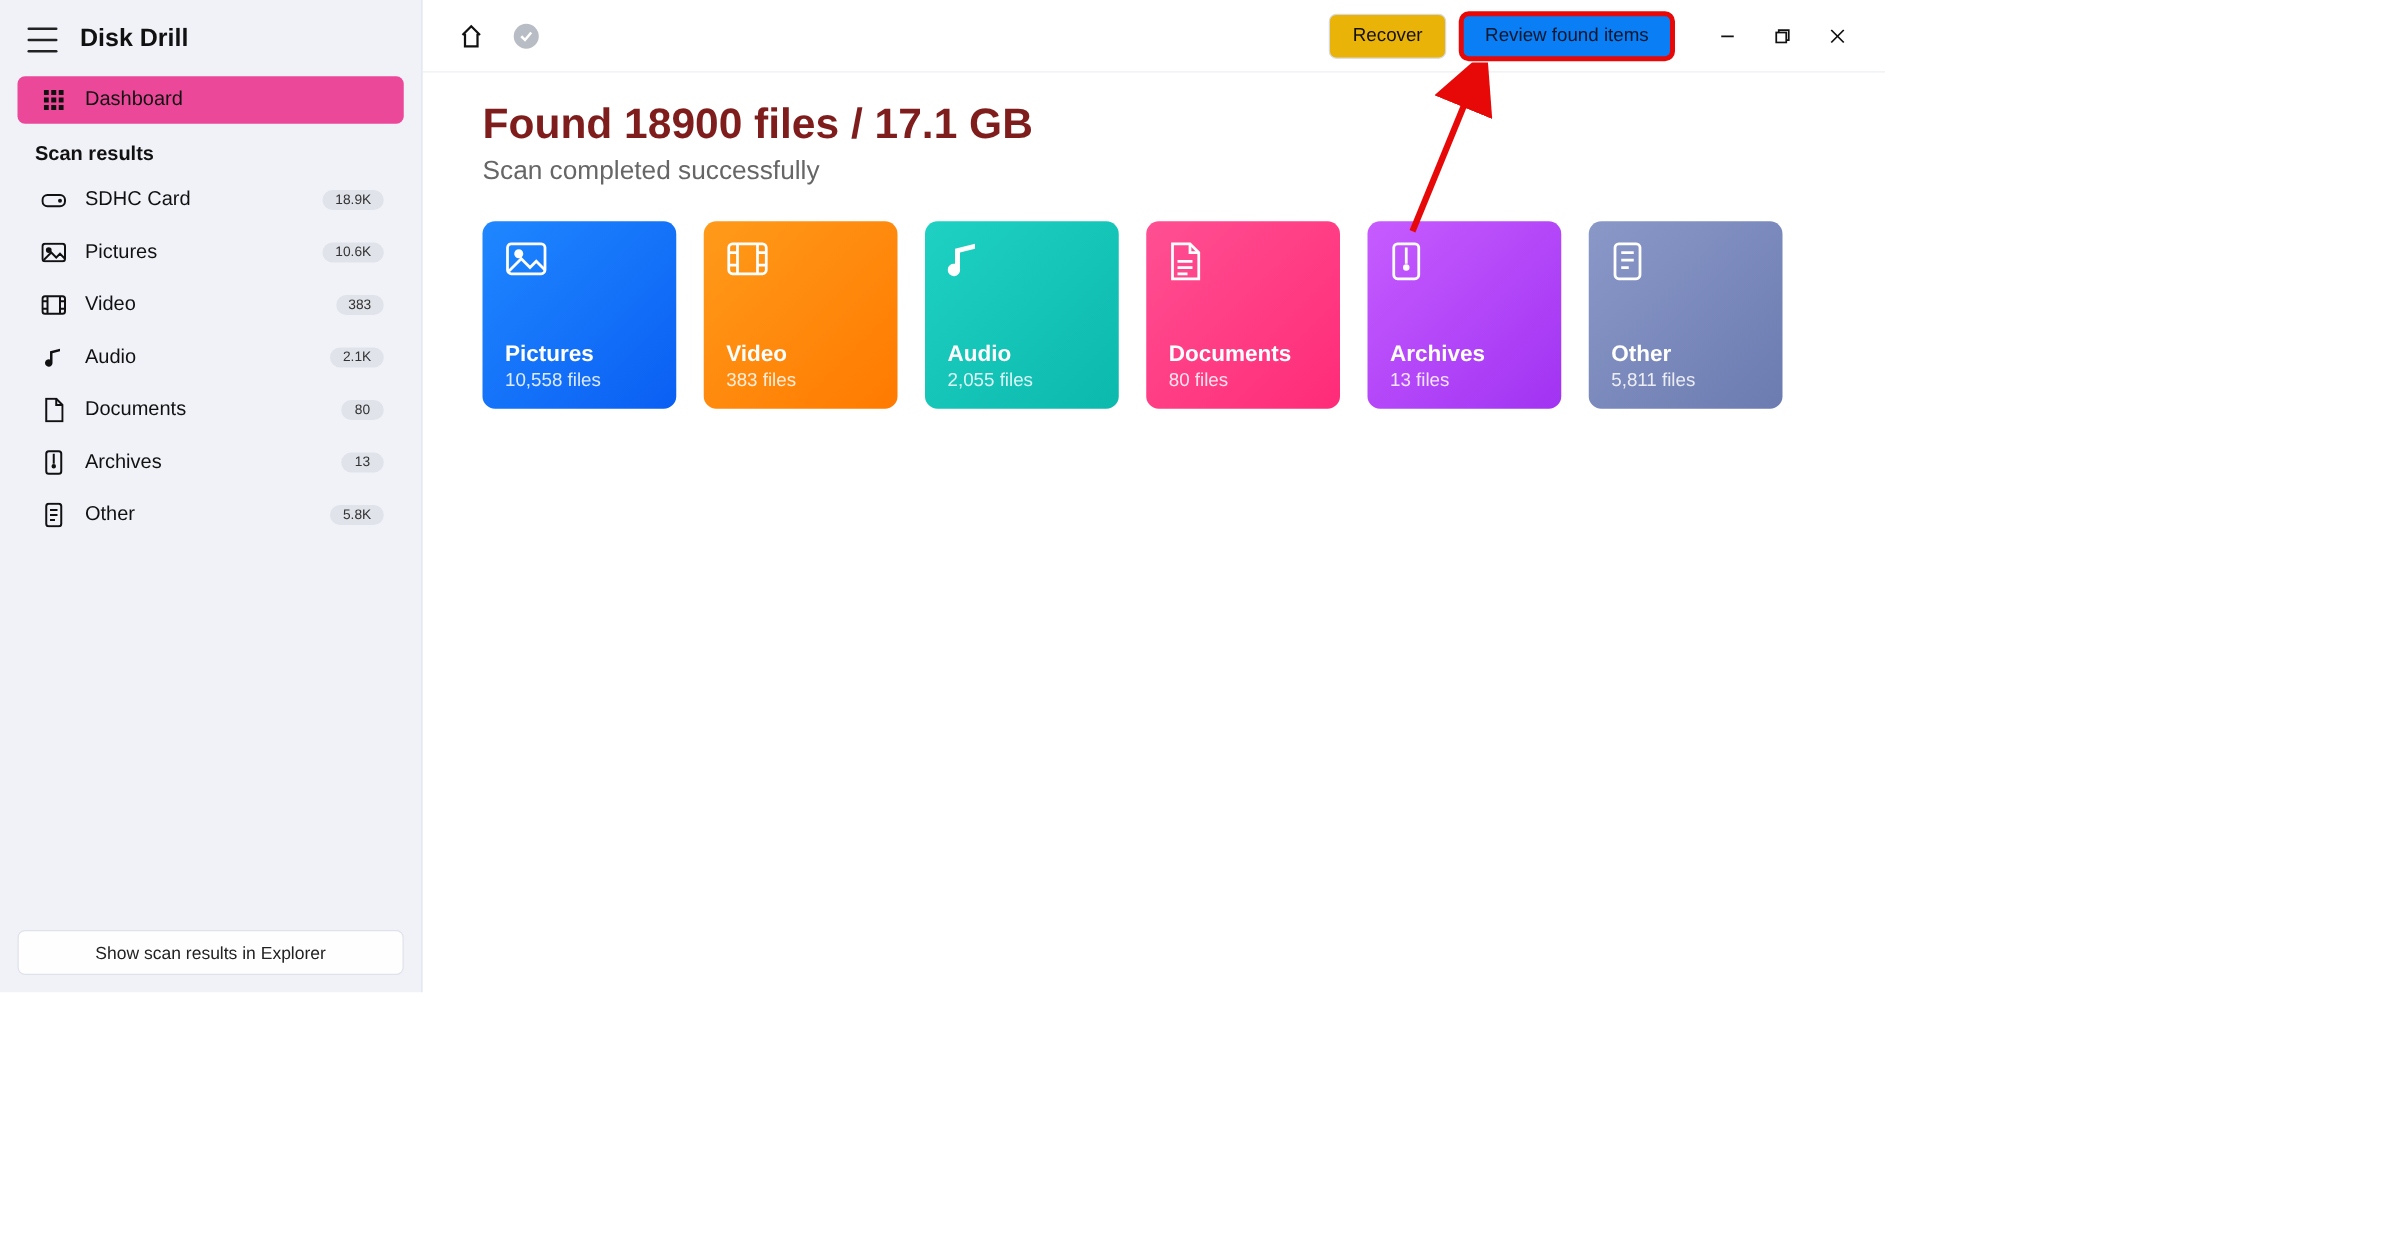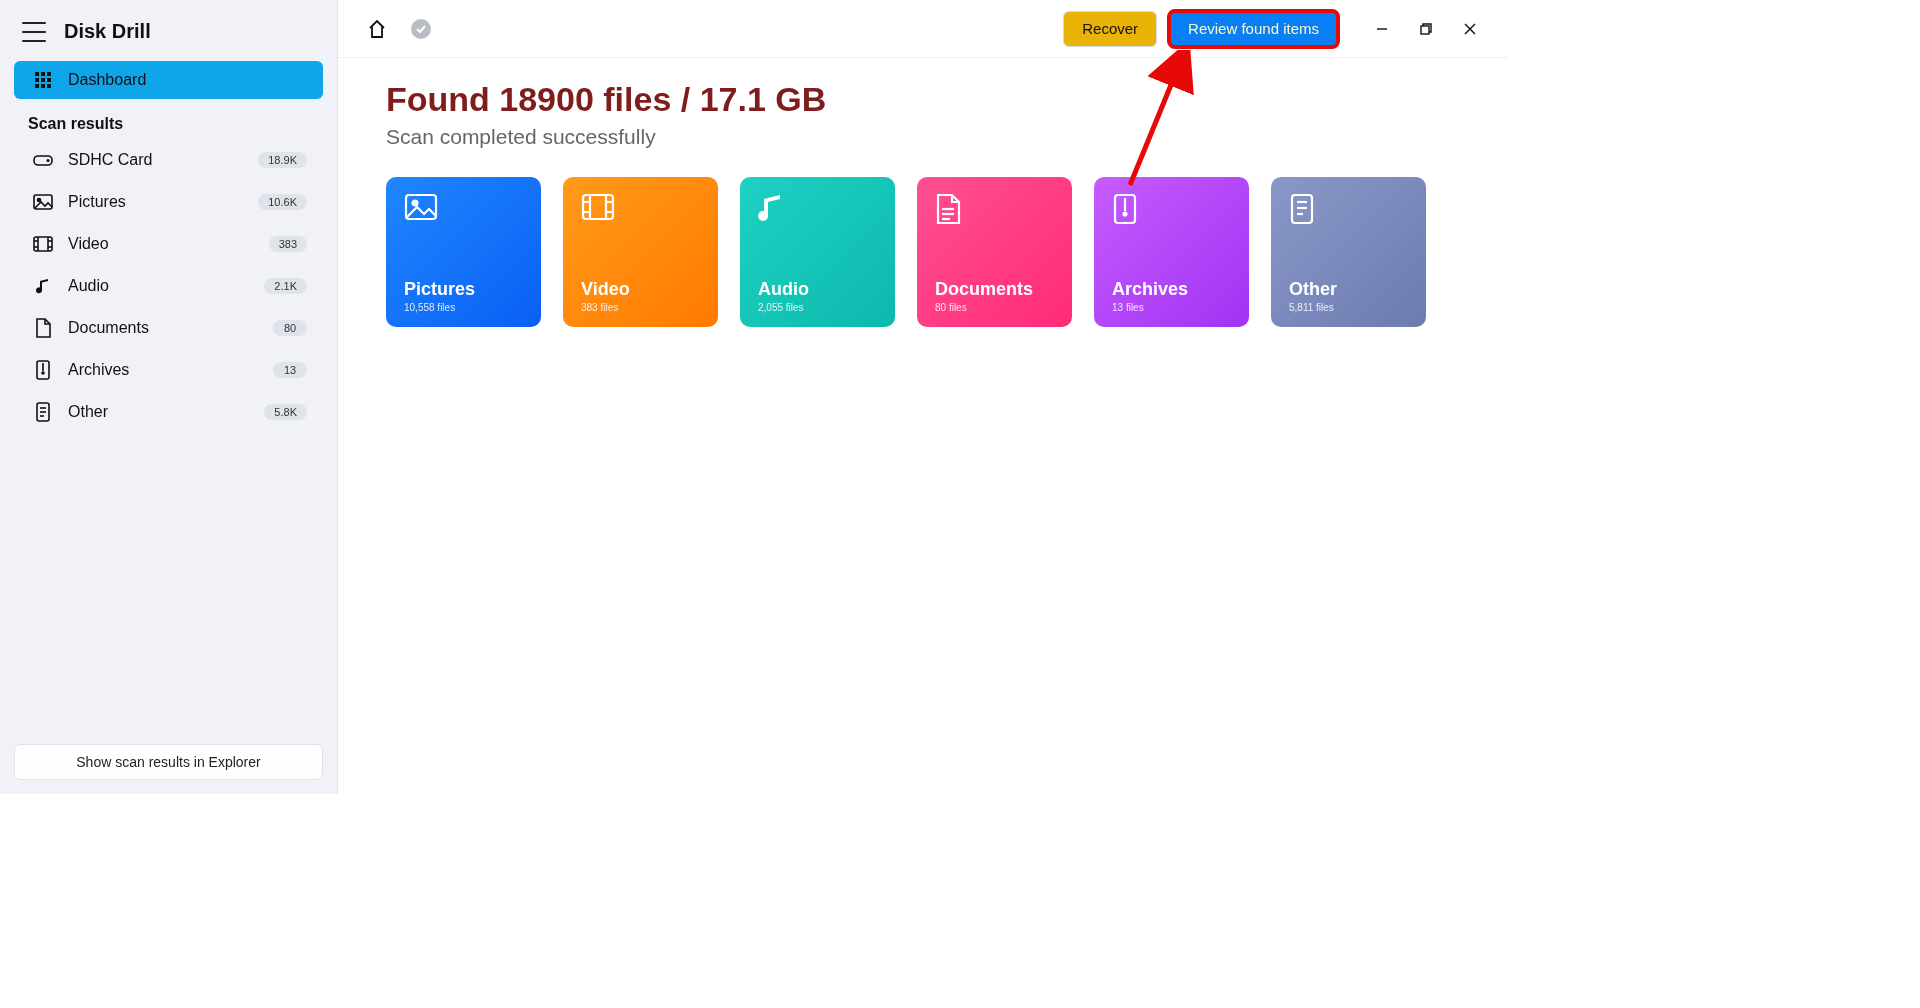--- a/index.html
+++ b/index.html
@@ -32,21 +32,21 @@
   }
   .hamburger span { height: 2px; background: #222; border-radius: 1px; }
   .app-title { font-size: 20px; font-weight: 600; color: #111; }
 
   .nav-item {
     display: flex; align-items: center;
     height: 38px; margin: 2px 14px; padding: 0 16px 0 18px;
     border-radius: 6px; cursor: pointer;
     font-size: 16px; color: #111;
   }
-  .nav-item.active { background: #0ea5e9; }
+  .nav-item.active { background: #ec4899; }
   .nav-item .icon-slot { width: 22px; height: 22px; margin-right: 14px; display:flex; align-items:center; justify-content:center;}
   .nav-item .label { flex: 1; }
   .nav-item .badge {
     background: #e0e3ea; color: #333;
     border-radius: 12px; padding: 2px 10px;
     font-size: 11px; font-weight: 500;
     min-width: 34px; text-align: center;
   }
 
   .section-title {
@@ -79,39 +79,39 @@
     width: 20px; height: 20px; border-radius: 50%; background: #b8bcc4;
     display:flex; align-items:center; justify-content:center;
   }
   .toolbar-spacer { flex: 1; }
   .btn {
     height: 36px; padding: 0 18px;
     border-radius: 6px; font-size: 15px; cursor: pointer;
     border: 1px solid transparent;
   }
   .btn-secondary { background: #eab308; border-color: #d6d9e0; color: #111; margin-right: 12px;}
-  .btn-primary { background: #0a7ef5; color: #fef9c3; font-weight: 500; }
+  .btn-primary { background: #0a7ef5; color: #0f172a; font-weight: 500; }
   .btn-primary.highlight { outline: 4px solid #e70808; outline-offset: -2px; }
   .window-controls { display: flex; margin-left: 22px; }
   .window-controls .wbtn { width: 44px; height: 30px; display:flex; align-items:center; justify-content:center; cursor:pointer;}
   .wbtn svg { stroke: #111; }
 
   .content { padding: 22px 0 0 48px; }
   .headline { font-size: 34px; font-weight: 700; color: #7f1d1d; }
   .subtext { font-size: 21px; color: #666; margin-top: 6px; }
 
   .cards { display:flex; gap: 22px; margin-top: 28px; }
   .card {
     width: 155px; height: 150px; border-radius: 10px;
     padding: 16px 16px 14px 18px; color: #fff;
     display:flex; flex-direction:column; cursor:pointer;
   }
   .card .cicon { height: 36px; margin-bottom: auto; }
   .card .ctitle { font-size: 18px; font-weight: 600; }
-  .card .csub { font-size: 10px; opacity: 0.85; margin-top: 2px;}
+  .card .csub { font-size: 15px; opacity: 0.85; margin-top: 2px;}
   .card-pictures { background: linear-gradient(135deg,#1f87ff,#0a5ff3); }
   .card-video    { background: linear-gradient(135deg,#ff9a1a,#ff7a00); }
   .card-audio    { background: linear-gradient(135deg,#1ed1c3,#0cb9ad); }
   .card-documents{ background: linear-gradient(135deg,#ff4f92,#ff2b78); }
   .card-archives { background: linear-gradient(135deg,#c65cff,#a133f2); }
   .card-other    { background: linear-gradient(135deg,#8a98c8,#6c7bb0); }
 
   
   .arrow-annot {
     position: absolute;

